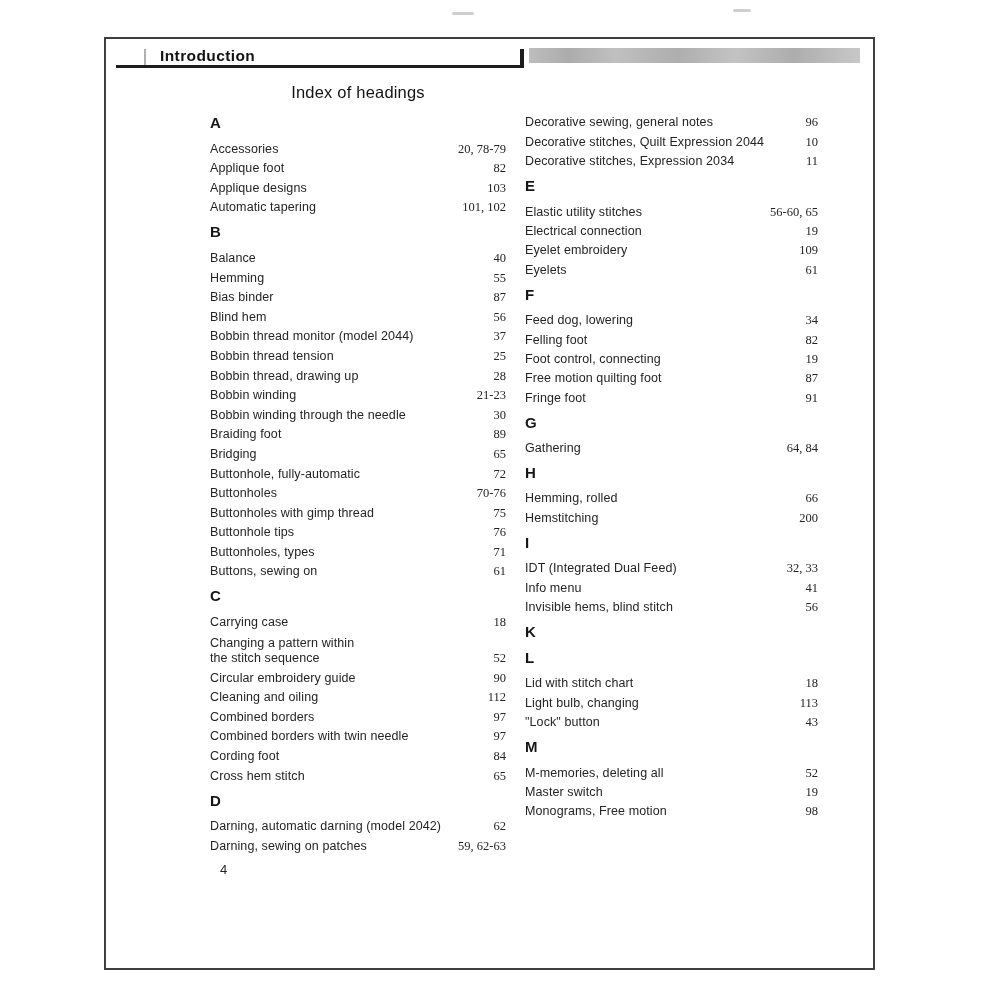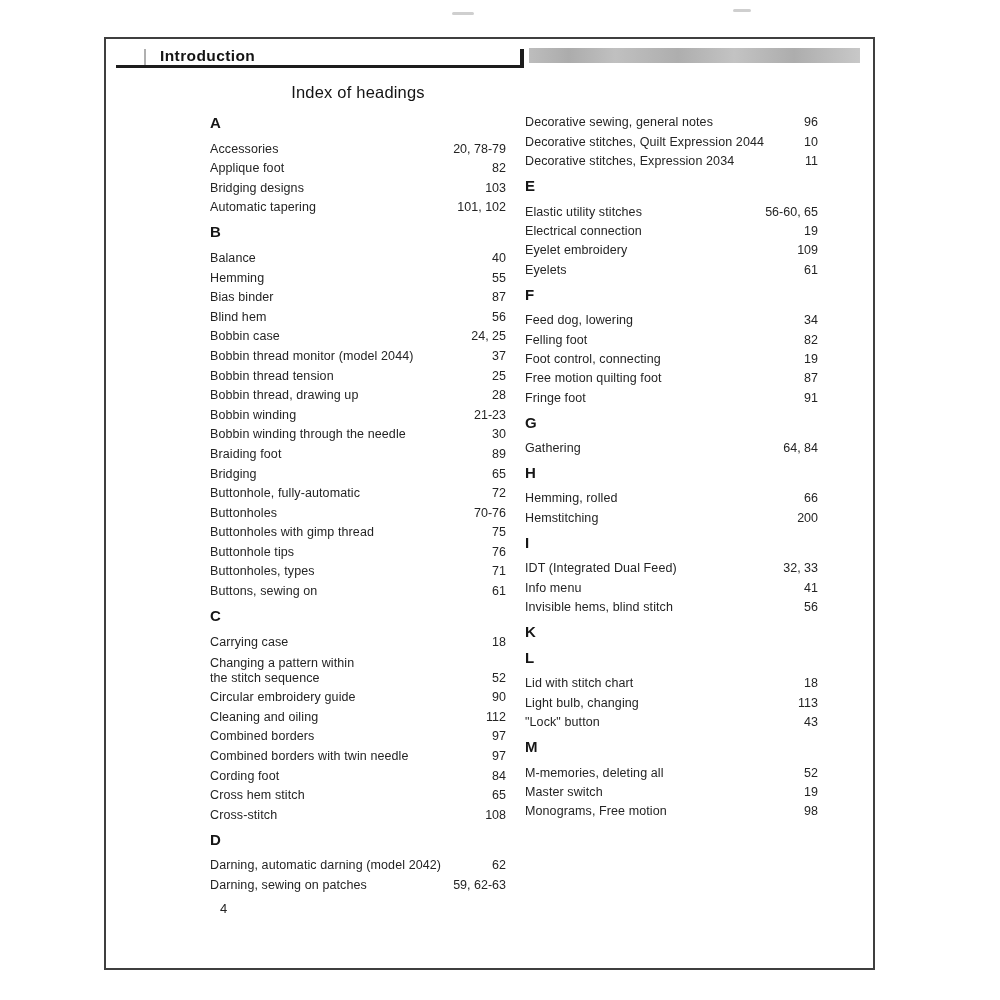--- a/index.html
+++ b/index.html
@@ -39,21 +39,21 @@
     height:18px;margin:8px 0 5px 0;
   }
   .entry{
     display:flex;justify-content:space-between;align-items:flex-end;
     font-size:12.5px;line-height:15px;color:#242424;
   }
   .col-left .entry{height:19.6px;}
   .col-right .entry{height:19.4px;}
   .col-left .entry.two-line{height:36px;}
   .entry-label{white-space:pre-line;letter-spacing:.1px;}
-  .entry-pages{white-space:nowrap;padding-left:8px;}
+  .entry-pages{white-space:nowrap;padding-left:8px;font-family:Liberation Serif, serif;}
   .page-number{font-size:13px;color:#242424;margin:8px 0 0 10px;}
 </style>
 </head>
 <body>
 
 <div class="scan-artifact" style="left:452px;top:12px;width:22px;height:3px;"></div>
 <div class="scan-artifact" style="left:733px;top:9px;width:18px;height:3px;"></div>
 
 <div class="page">
 
@@ -69,21 +69,21 @@
   <div class="letter">A</div>
       <div class="entry">
         <span class="entry-label">Accessories</span>
         <span class="entry-pages">20, 78-79</span>
       </div>
       <div class="entry">
         <span class="entry-label">Applique foot</span>
         <span class="entry-pages">82</span>
       </div>
       <div class="entry">
-        <span class="entry-label">Bridging designs</span>
+        <span class="entry-label">Applique designs</span>
         <span class="entry-pages">103</span>
       </div>
       <div class="entry">
         <span class="entry-label">Automatic tapering</span>
         <span class="entry-pages">101, 102</span>
       </div>
       <div class="letter">B</div>
       <div class="entry">
         <span class="entry-label">Balance</span>
         <span class="entry-pages">40</span>
@@ -92,24 +92,20 @@
         <span class="entry-label">Hemming</span>
         <span class="entry-pages">55</span>
       </div>
       <div class="entry">
         <span class="entry-label">Bias binder</span>
         <span class="entry-pages">87</span>
       </div>
       <div class="entry">
         <span class="entry-label">Blind hem</span>
         <span class="entry-pages">56</span>
-      </div>
-      <div class="entry">
-        <span class="entry-label">Bobbin case</span>
-        <span class="entry-pages">24, 25</span>
       </div>
       <div class="entry">
         <span class="entry-label">Bobbin thread monitor (model 2044)</span>
         <span class="entry-pages">37</span>
       </div>
       <div class="entry">
         <span class="entry-label">Bobbin thread tension</span>
         <span class="entry-pages">25</span>
       </div>
       <div class="entry">
@@ -183,24 +179,20 @@
         <span class="entry-pages">97</span>
       </div>
       <div class="entry">
         <span class="entry-label">Cording foot</span>
         <span class="entry-pages">84</span>
       </div>
       <div class="entry">
         <span class="entry-label">Cross hem stitch</span>
         <span class="entry-pages">65</span>
       </div>
-      <div class="entry">
-        <span class="entry-label">Cross-stitch</span>
-        <span class="entry-pages">108</span>
-      </div>
       <div class="letter">D</div>
       <div class="entry">
         <span class="entry-label">Darning, automatic darning (model 2042)</span>
         <span class="entry-pages">62</span>
       </div>
       <div class="entry">
         <span class="entry-label">Darning, sewing on patches</span>
         <span class="entry-pages">59, 62-63</span>
       </div>
       <div class="page-number">4</div>

